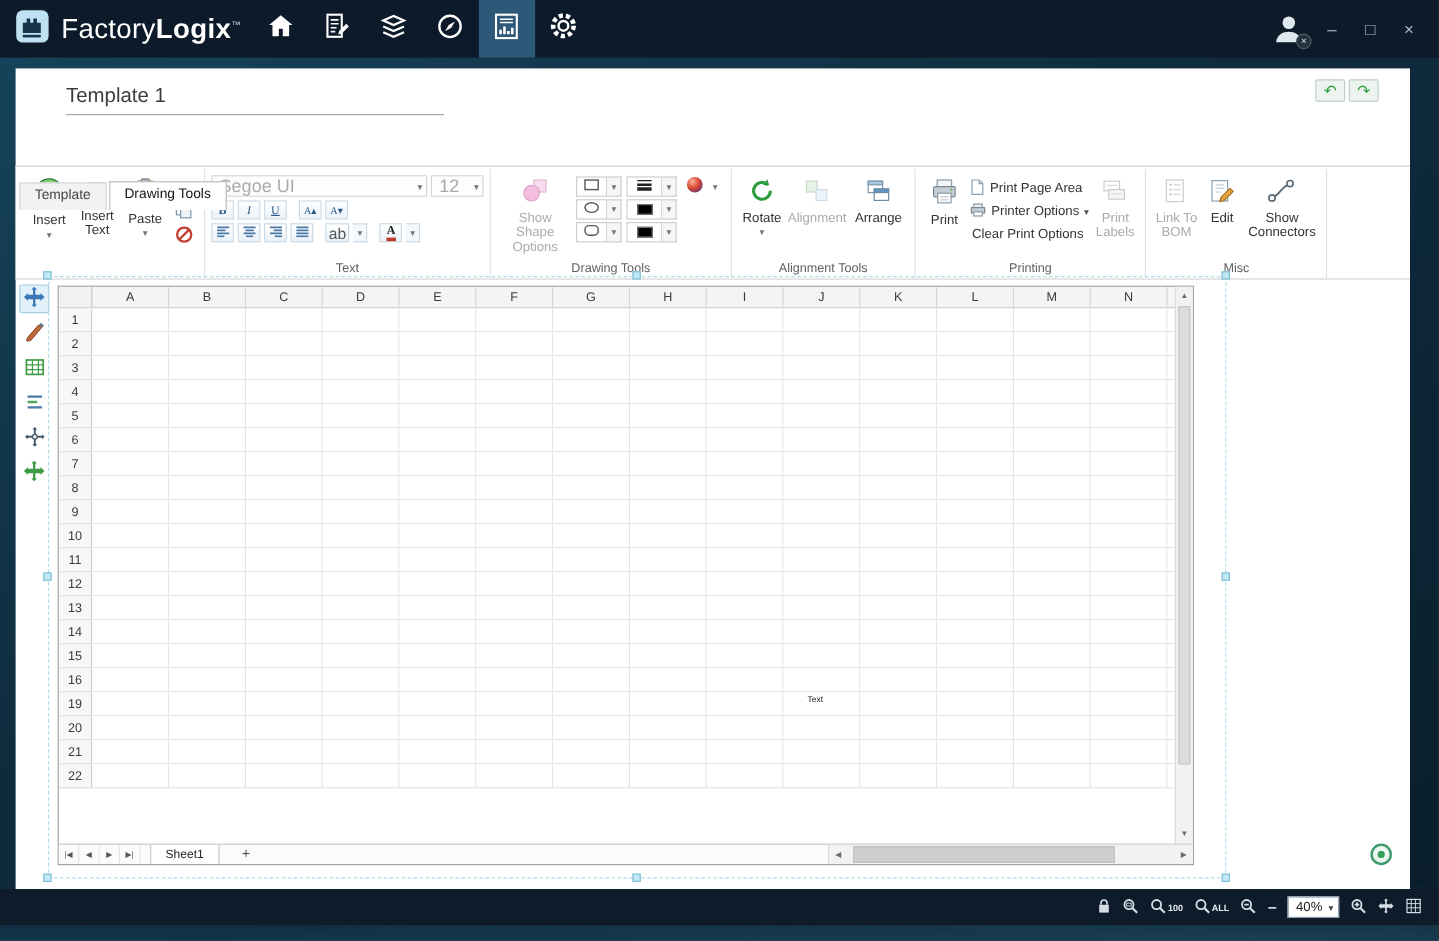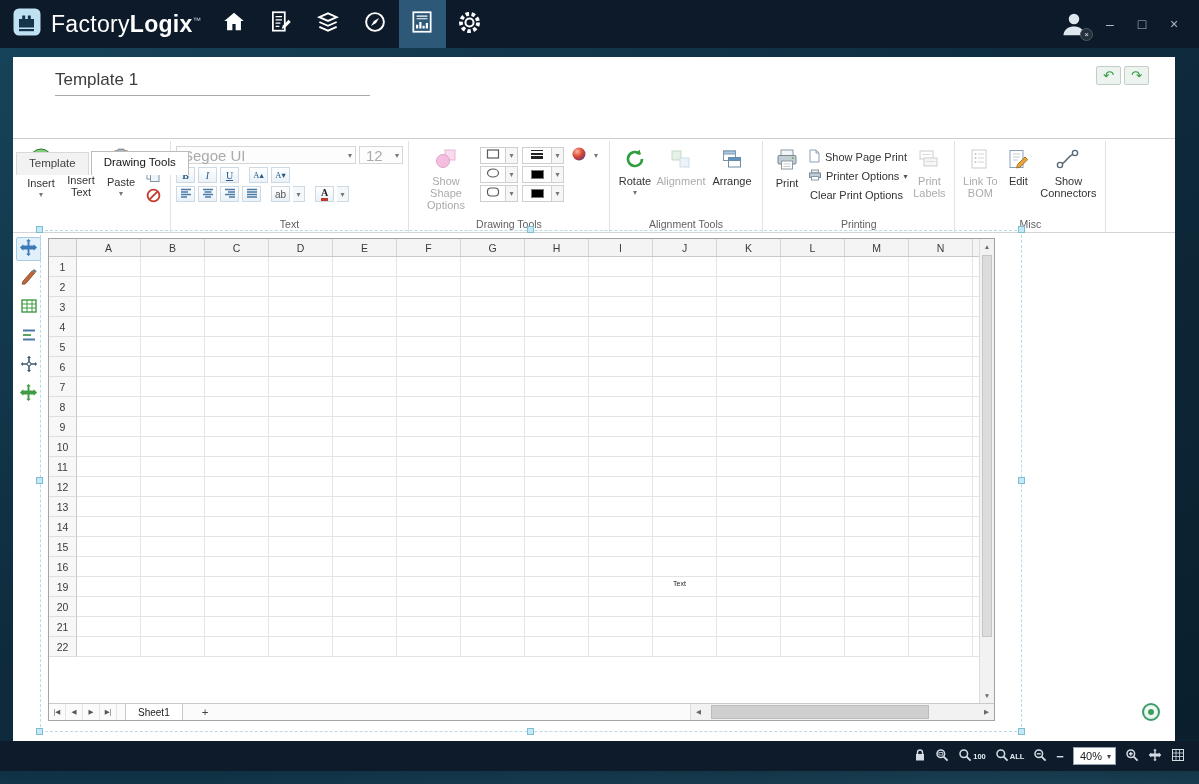--- a/index.html
+++ b/index.html
@@ -304,21 +304,21 @@
                 <span><svg width="12" height="10">
                     <path d="M1 1.5h10M4 4h7M1 6.5h10M5 9h6" stroke="#4a79a5" stroke-width="1.3"></path>
                   </svg></span>
               </button>
             <button class="fbtn sans">
                 <span><svg width="12" height="10">
                     <path d="M1 1.5h10M1 4h10M1 6.5h10M1 9h10" stroke="#4a79a5" stroke-width="1.3"></path>
                   </svg></span>
               </button>
             <span class="vsep"></span>
-            <button class="fbtn sans" style="font-size:10px;color:#555">ab</button>
+            <button class="fbtn sans" style="font-size:13px;color:#555">ab</button>
             <button class="ddbtn">
                 <span class="dd"></span>
               </button>
             <span class="vsep"></span>
             <button class="fbtn">
                 <span class="fc-a">A</span>
               </button>
             <button class="ddbtn">
                 <span class="dd"></span>
               </button>
@@ -457,21 +457,21 @@
                 <path d="M9.5 17h7M9.5 19.5h7" stroke="#c3ccd2"></path>
               </svg></span>
           <span class="blbl">Print</span>
         </button>
         <div class="printcol">
           <button class="prow">
               <span><svg width="13" height="14">
                   <path d="M2 1h6l3 3v9H2z" fill="#fff" stroke="#8aa0b4"></path>
                   <path d="M8 1v3h3" fill="none" stroke="#8aa0b4"></path>
                 </svg></span>
-              <span>Show Page Print</span>
+              <span>Print Page Area</span>
             </button>
           <button class="prow">
               <span><svg width="14" height="12">
                   <rect x="3.5" y="1" width="7" height="3" fill="#eee" stroke="#8a99a5"></rect>
                   <rect x="1.5" y="4" width="11" height="4.5" fill="#c3cdd5" stroke="#7b8892"></rect>
                   <rect x="3.5" y="7.5" width="7" height="3.5" fill="#fff" stroke="#8a99a5"></rect>
                 </svg></span>
               <span>Printer Options</span>
               <span class="dd"></span>
             </button>

